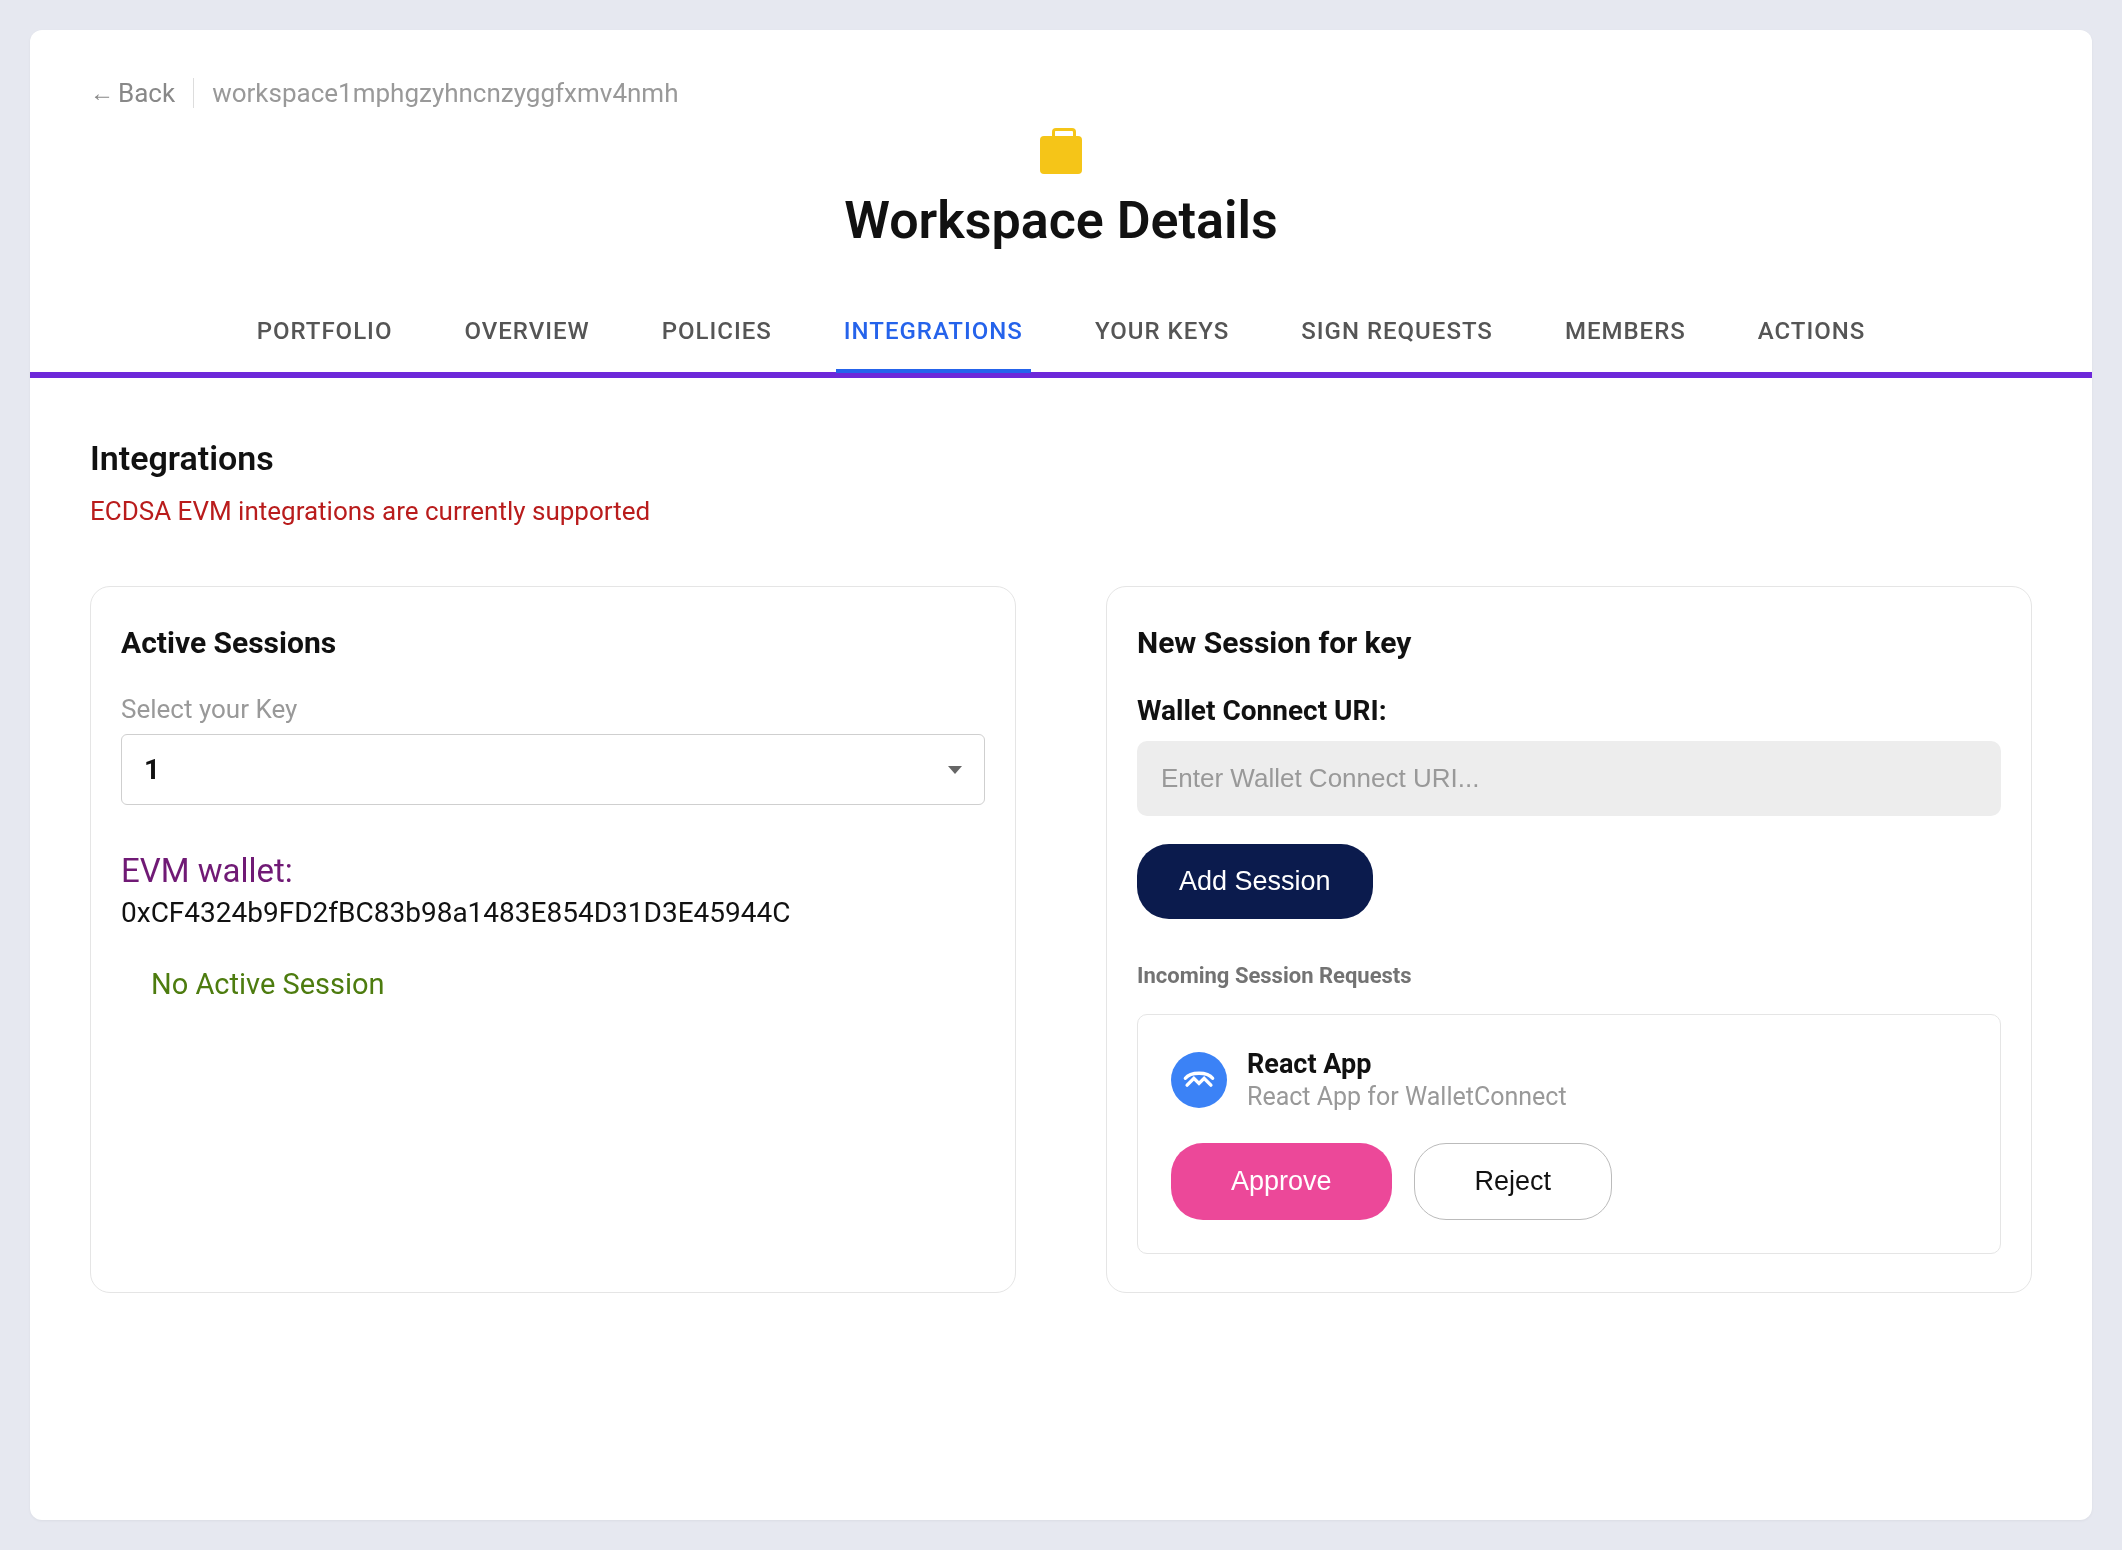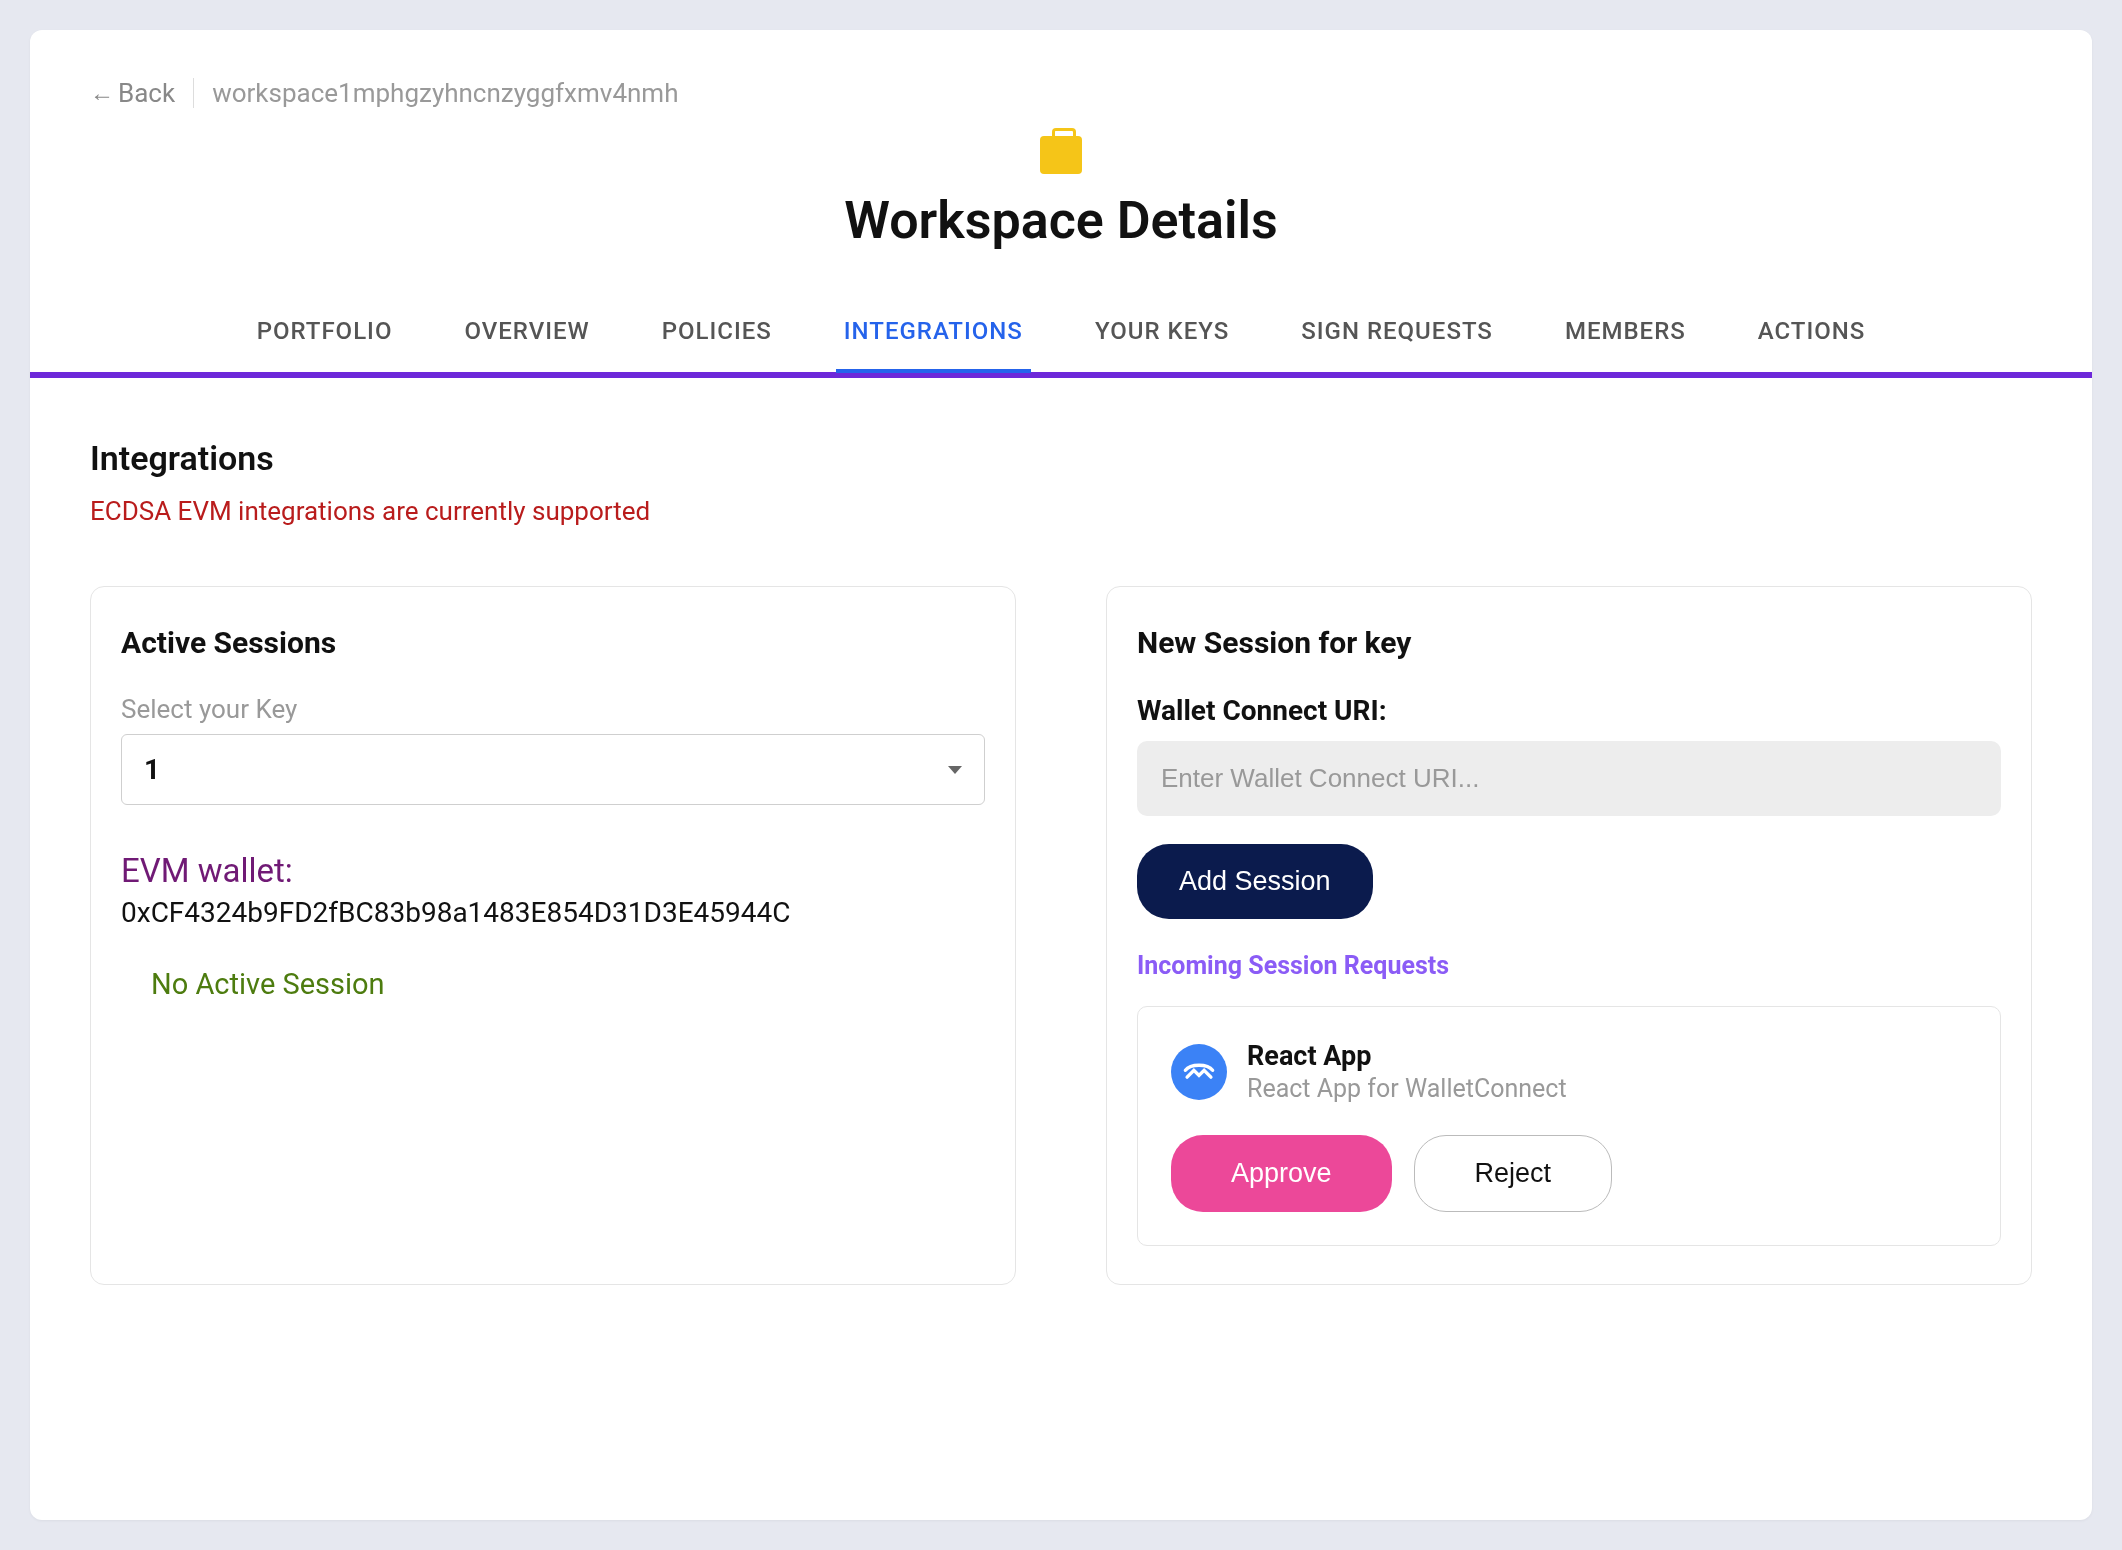--- a/index.html
+++ b/index.html
@@ -106,21 +106,21 @@
       color: #b91c1c;
       margin-bottom: 60px;
     }
     .two-col {
       display: flex;
       gap: 90px;
       align-items: stretch;
     }
     .card {
       border: 1.5px solid #e5e5e5;
-      border-radius: 14px;
+      border-radius: 20px;
       padding: 38px 30px;
       flex: 1;
     }
     .card-title {
       font-size: 30px;
       font-weight: 700;
       color: #111;
       margin-bottom: 34px;
     }
     .label-muted {
@@ -183,24 +183,24 @@
       background: #0b1b4d;
       color: #fff;
       border: none;
       border-radius: 32px;
       padding: 22px 42px;
       font-size: 27px;
       font-weight: 500;
       cursor: pointer;
     }
     .sub-title {
-      font-size: 25px;
-      font-weight: 700;
-      color: #8b5cf6;
-      margin: 32px 0 26px 0;
+      font-size: 22px;
+      font-weight: 700;
+      color: #737373;
+      margin: 44px 0 26px 0;
     }
     .request-card {
       border: 1.5px solid #e5e5e5;
       border-radius: 10px;
       padding: 33px;
     }
     .request-header {
       display: flex;
       align-items: center;
       gap: 20px;

